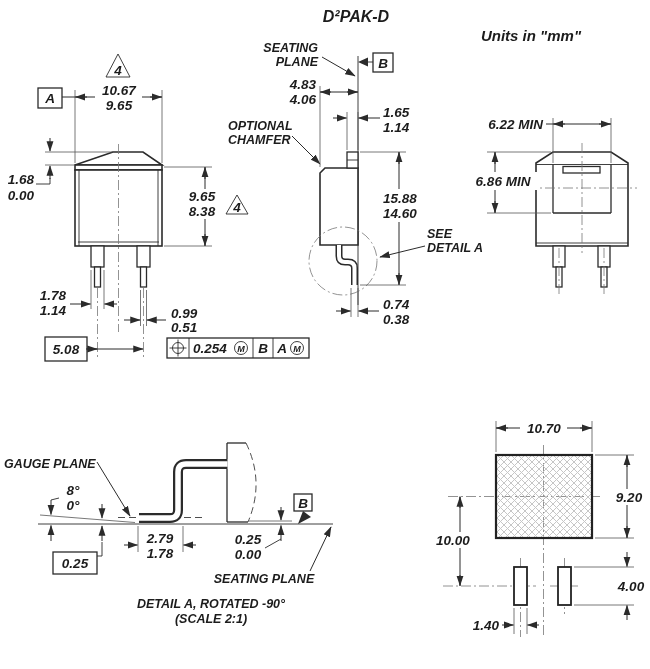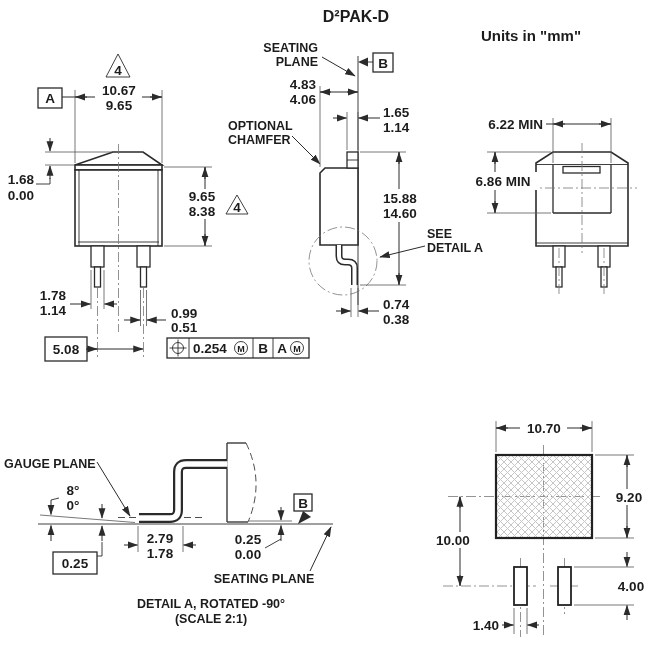--- a/index.html
+++ b/index.html
@@ -1,16 +1,16 @@
 <!DOCTYPE html>
 <html><head>
 <meta charset="utf-8">
 <style>
   html,body{margin:0;padding:0;background:#ffffff;}
-  .page{width:650px;height:637px;background:#fff;position:relative;overflow:hidden;}
+  .page{width:650px;height:637px;background:#fff;position:relative;overflow:hidden;font-style:italic;}
   svg{display:block;}
   text{font-family:"Liberation Sans",sans-serif;font-weight:bold;fill:#1c1c1c;}
   .dt{font-size:13.5px;}
   .lt{font-size:12.5px;}
   .tt{font-size:16px;}
   .ut{font-size:15px;}
   .sm{font-size:9px;}
   .mid{text-anchor:middle;}
   .end{text-anchor:end;}
   .ol{fill:#fff;stroke:#2b2b2b;stroke-width:1.6;stroke-linejoin:miter;}

